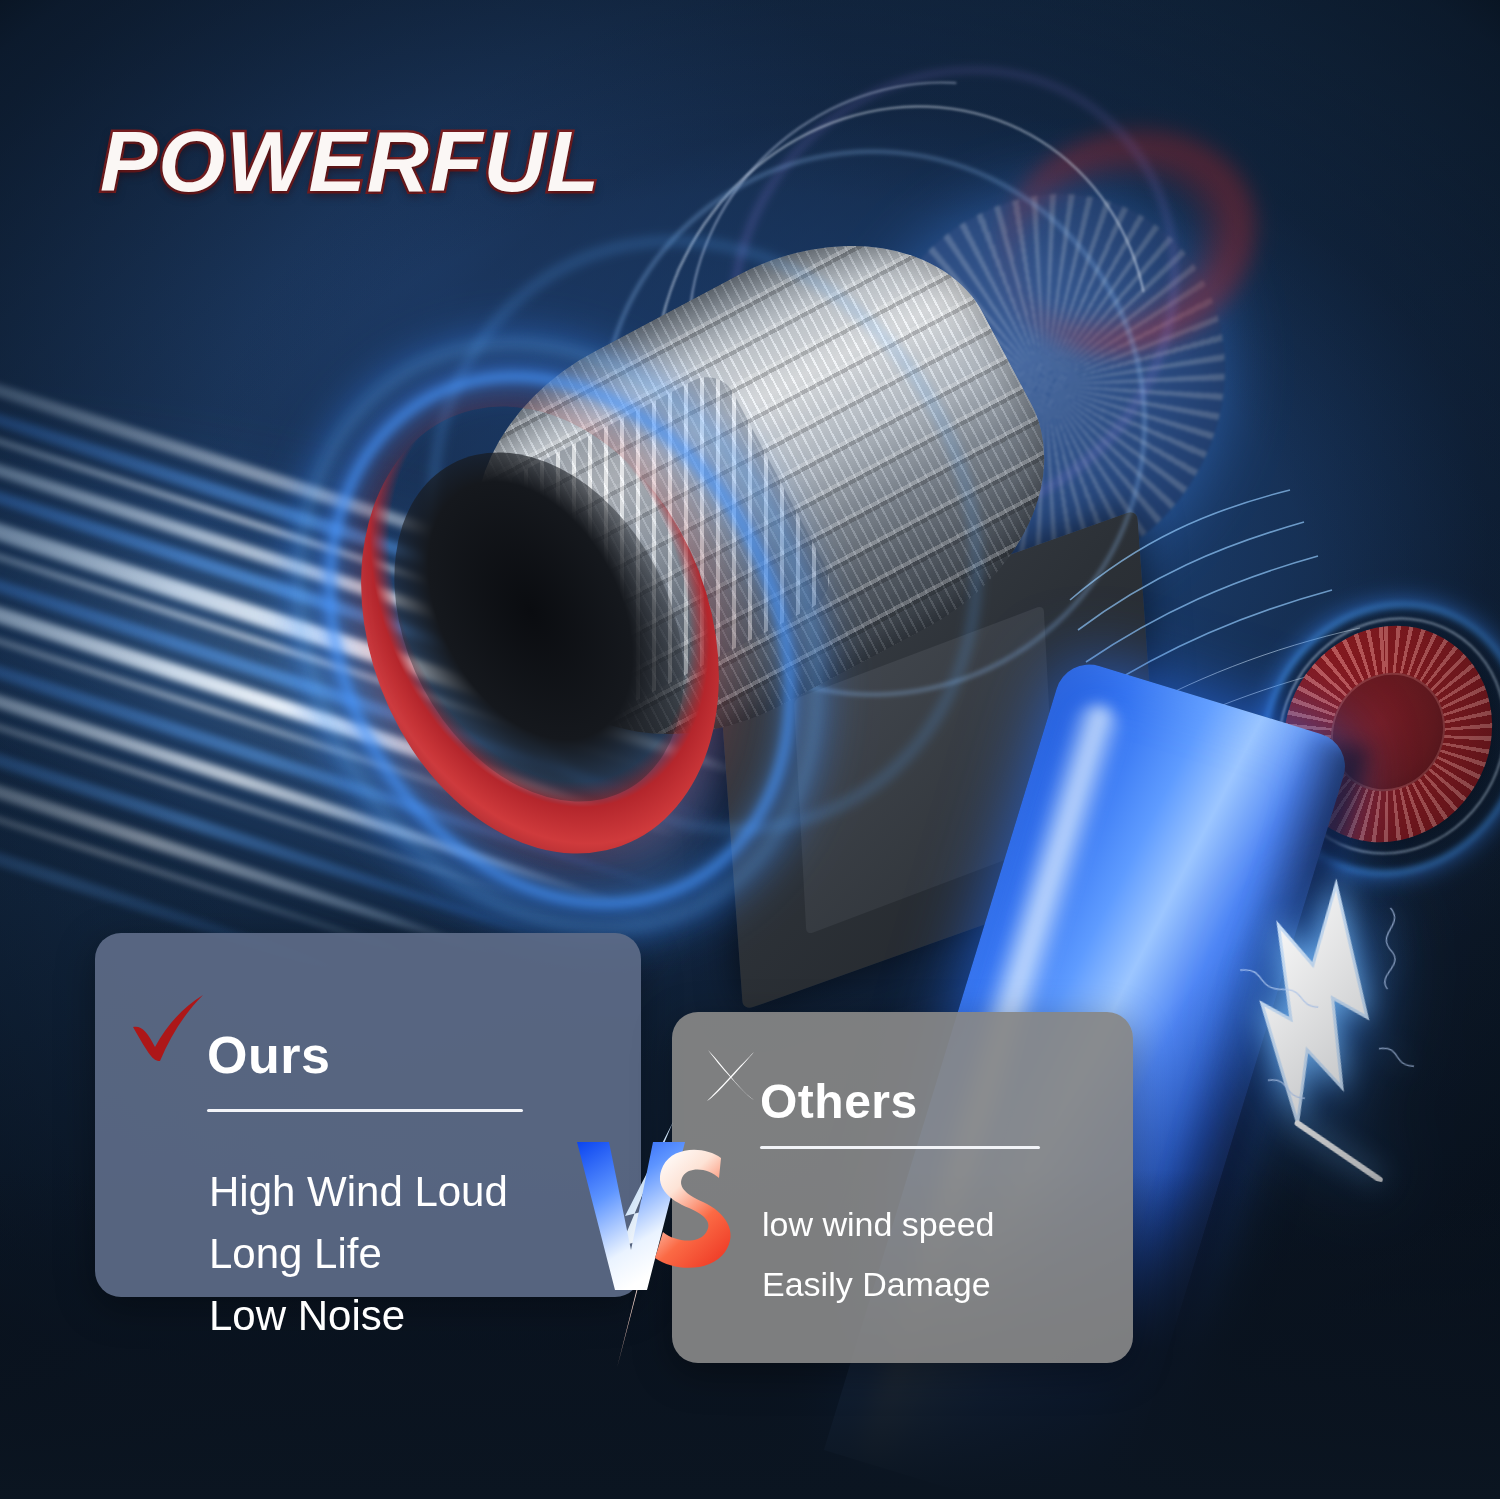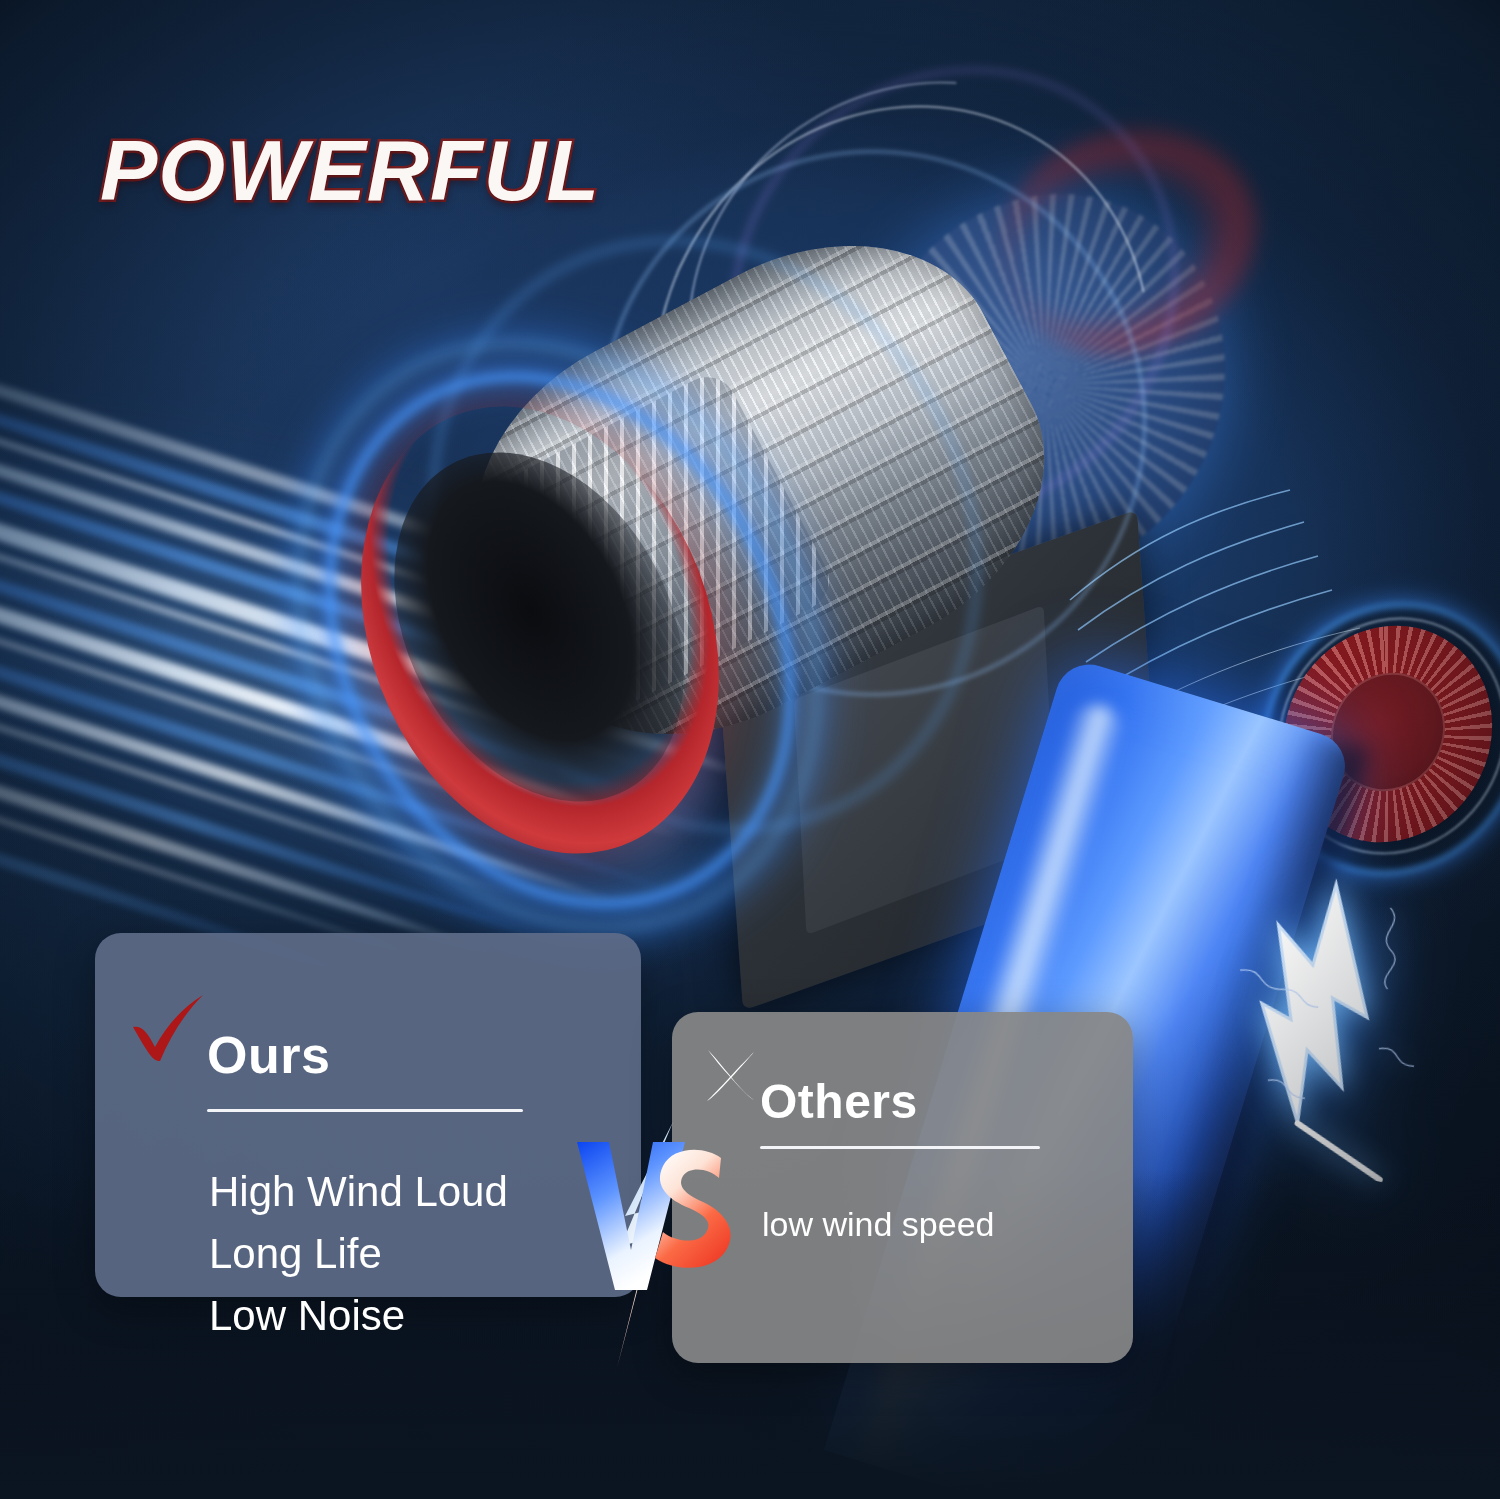--- a/index.html
+++ b/index.html
@@ -339,21 +339,20 @@
     font-size: 86px;
     line-height: 106px;
     font-weight: bold;
     font-style: italic;
     letter-spacing: 1px;
     color: #fbf7f5;
     -webkit-text-stroke: 5px #7c1f22;
     paint-order: stroke fill;
     text-shadow: 0 4px 10px rgba(40,6,8,0.55);
     white-space: nowrap;
-    margin-top: 9px;
   }
 
   
   .card {
     position: absolute;
     border-radius: 26px;
     z-index: 25;
   }
   .card-ours {
     left: 95px;
@@ -548,20 +547,21 @@
     <svg class="x-icon" viewBox="0 0 58 58">
       <g fill="#ffffff">
         <path d="M6,4 C12,10 20,20 30,32 C38,42 46,50 52,54 C48,52 40,44 30,33 C19,21 11,11 6,4 Z"></path>
         <path d="M52,6 C46,12 38,20 28,31 C18,42 10,50 5,55 C9,53 17,45 28,33 C39,21 47,12 52,6 Z"></path>
       </g>
     </svg>
     <div class="card-head">Others</div>
     <div class="head-rule"></div>
     <div class="feature-list">
       <span class="feature-item">low wind speed</span>
+      <span class="feature-item">Easily Damage</span>
     </div>
   </div>
 
   <svg class="vs-badge" viewBox="0 0 190 250">
     <defs>
       <linearGradient id="gradV" x1="0" y1="0" x2="0.45" y2="1">
         <stop offset="0%" stop-color="#0b45f0"></stop>
         <stop offset="40%" stop-color="#5e95ff"></stop>
         <stop offset="78%" stop-color="#eaf3ff"></stop>
         <stop offset="100%" stop-color="#ffffff"></stop>

